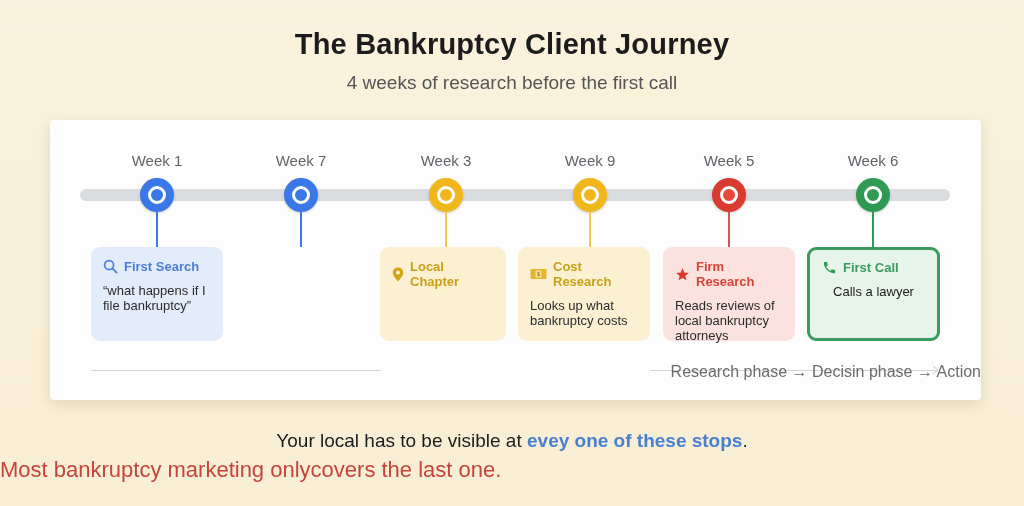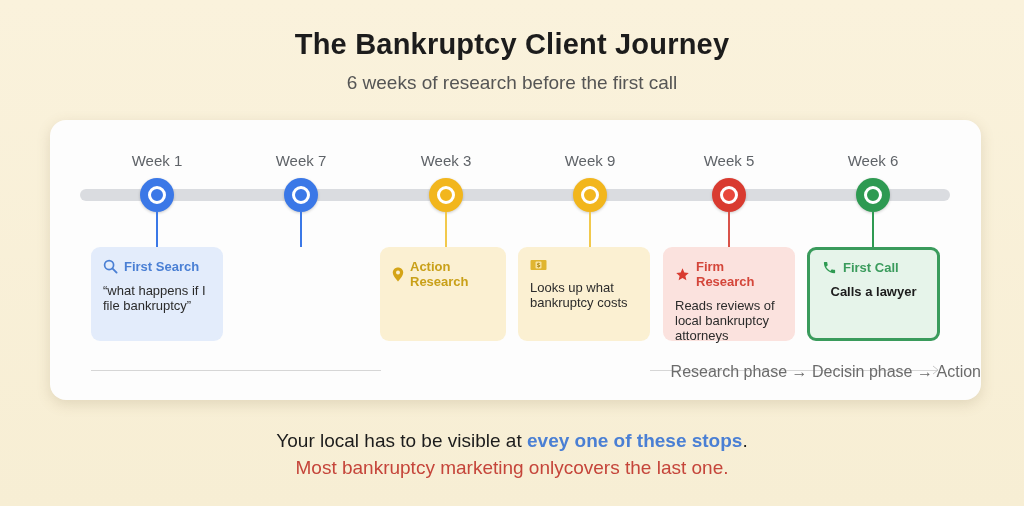--- a/index.html
+++ b/index.html
@@ -15,21 +15,21 @@
     position: absolute; left: 0; right: 0; top: 28px;
     text-align: center; font-size: 29px; font-weight: bold; color: #1c1c1c;
     letter-spacing: 0.2px;
   }
   .subtitle {
     position: absolute; left: 0; right: 0; top: 72px;
     text-align: center; font-size: 19px; color: #555;
   }
   .panel {
     position: absolute; left: 50px; top: 120px; width: 931px; height: 280px;
-    background: #fdfdfd; border-radius: 16px;
+    background: #fdfdfd; border-radius: 4px;
     box-shadow: 0 4px 14px rgba(120, 100, 60, 0.18);
   }
   .track {
     position: absolute; left: 30px; top: 69px; width: 870px; height: 12px;
     background: #dadce0; border-radius: 6px;
   }
   .week-label {
     position: absolute; top: 32px; width: 100px; margin-left: -50px;
     text-align: center; font-size: 15px; color: #5f6368;
   }
@@ -48,46 +48,46 @@
   .card {
     position: absolute; top: 127px; height: 94px; border-radius: 9px;
     padding: 12px 12px 0 12px;
   }
   .card-head {
     display: flex; align-items: center; gap: 6px;
     font-size: 13px; font-weight: bold; margin-bottom: 9px;
   }
   .card-head svg { flex: 0 0 auto; }
   .card-body { font-size: 13px; line-height: 15px; color: #2b2b2b; }
-  .card.final .card-body { font-weight: bold; text-align: center; color: #1c1c1c; }
+  .card.final .card-body { font-weight: normal; text-align: center; color: #1c1c1c; }
   .phase-line {
     position: absolute; top: 250px; height: 1px; background: #d6d6d6;
   }
   .phase-text {
     position: absolute; left: 0; right: 0; top: 243px; text-align: right;
     font-size: 16px; color: #6b6b6b;
   }
   .phase-arrow {
     position: absolute; left: 880px; top: 245px; width: 10px; height: 10px;
   }
   .footer1 {
     position: absolute; left: 0; right: 0; top: 430px; text-align: center;
     font-size: 19px; color: #1c1c1c;
   }
   .footer1 .hl { color: #4a7fd4; font-weight: bold; }
   .footer2 {
-    position: absolute; left: 0; right: 0; top: 457px; text-align: center;
-    font-size: 19px; color: #c5453a;
+    position: absolute; left: 0; right: 0; top: 457px; text-align: left;
+    font-size: 22px; color: #c5453a;
   }
 </style>
 </head>
 <body>
 
 <div class="title">The Bankruptcy Client Journey</div>
-<div class="subtitle">6 weeks of research before the first call</div>
+<div class="subtitle">4 weeks of research before the first call</div>
 
 <div class="panel">
   <div class="track"></div>
 
   <div class="week-label" style="left:107px">Week 1</div>
   <div class="marker" style="left:107px;background:#3b78e7">
       <div class="inner" style="background:#3b78e7"></div>
     </div>
   <div class="stem" style="left:107px;background:#3b78e7"></div>
   <div class="card" style="left:41px;width:132px;background:#e3ecfb">
@@ -111,36 +111,37 @@
   <div class="marker" style="left:396px;background:#f2b61d">
       <div class="inner" style="background:#f2b61d"></div>
     </div>
   <div class="stem" style="left:396px;background:#f2c94c"></div>
   <div class="card" style="left:330px;width:126px;background:#fbf0d2">
     <div class="card-head" style="color:#c9a019">
       <svg width="12" height="15" viewBox="0 0 12 15">
           <path d="M6 0.5C3 0.5 0.8 2.7 0.8 5.6C0.8 9.3 6 14.5 6 14.5S11.2 9.3 11.2 5.6C11.2 2.7 9 0.5 6 0.5Z" fill="#d4a417"></path>
           <circle cx="6" cy="5.5" r="2" fill="#fbf0d2"></circle>
         </svg>
-      <span>Action Research</span>
+      <span>Local Chapter</span>
     </div>
   </div>
 
   <div class="week-label" style="left:540px">Week 9</div>
   <div class="marker" style="left:540px;background:#f2b61d">
       <div class="inner" style="background:#f2b61d"></div>
     </div>
   <div class="stem" style="left:540px;background:#f2c94c"></div>
   <div class="card" style="left:468px;width:132px;background:#fbf0d2">
     <div class="card-head" style="color:#c9a019">
       <svg width="17" height="12" viewBox="0 0 17 12">
           <rect x="0.5" y="1" width="16" height="10" rx="1" fill="#e0b530"></rect>
           <rect x="5.5" y="2.5" width="6" height="7" rx="1" fill="#f7e2a0"></rect>
           <text x="8.5" y="8.3" font-size="6" text-anchor="middle" fill="#b38a10" font-family="DejaVu Sans, sans-serif">$</text>
         </svg>
+      <span>Cost Research</span>
     </div>
     <div class="card-body">Looks up what bankruptcy costs</div>
   </div>
 
   <div class="week-label" style="left:679px">Week 5</div>
   <div class="marker" style="left:679px;background:#d93b30">
       <div class="inner" style="background:#e8473b"></div>
     </div>
   <div class="stem" style="left:679px;background:#d9534a"></div>
   <div class="card" style="left:613px;width:132px;background:#fbe2de">

